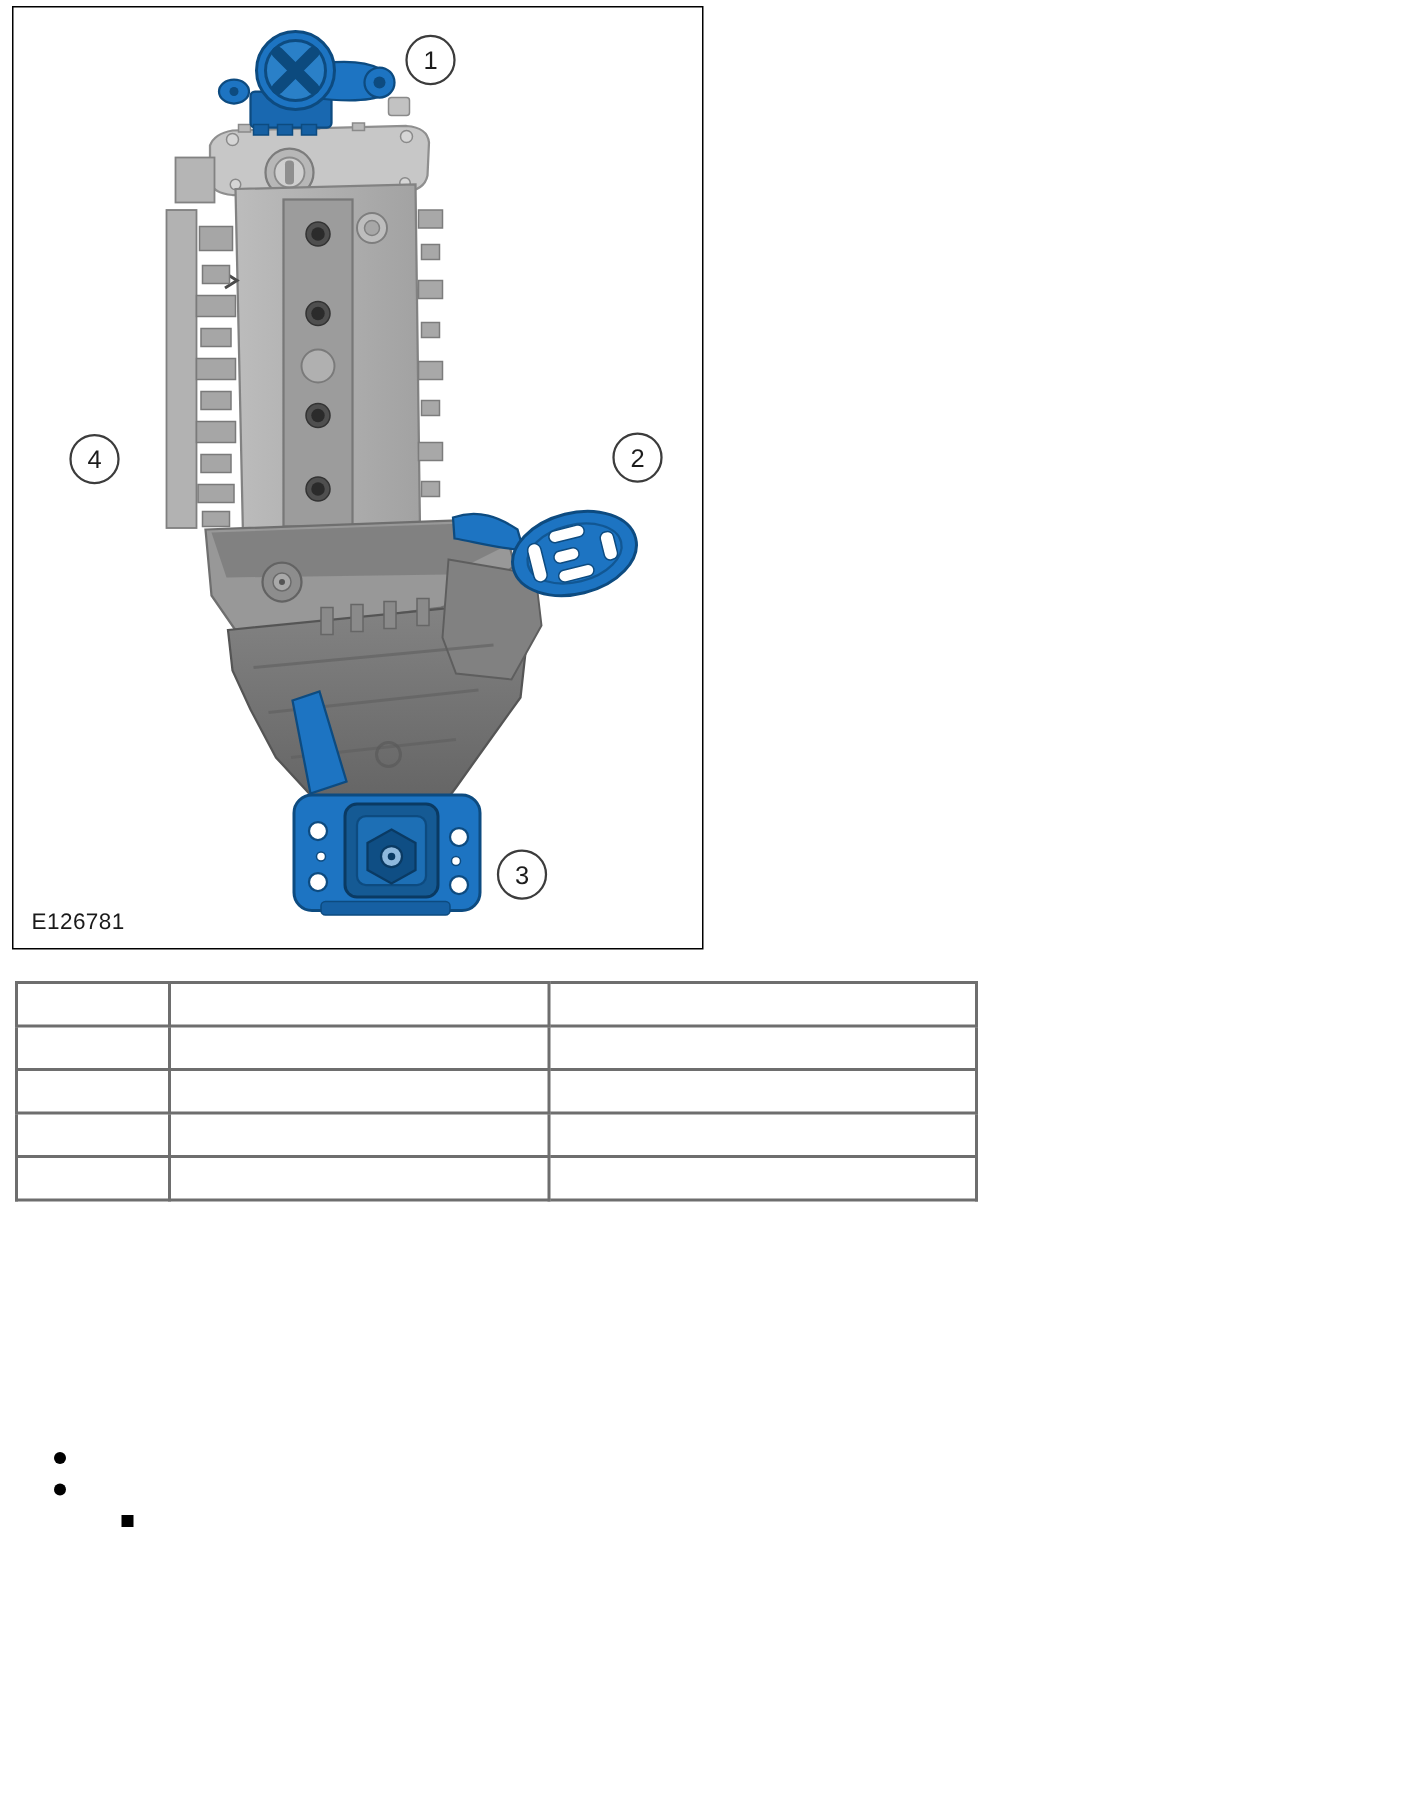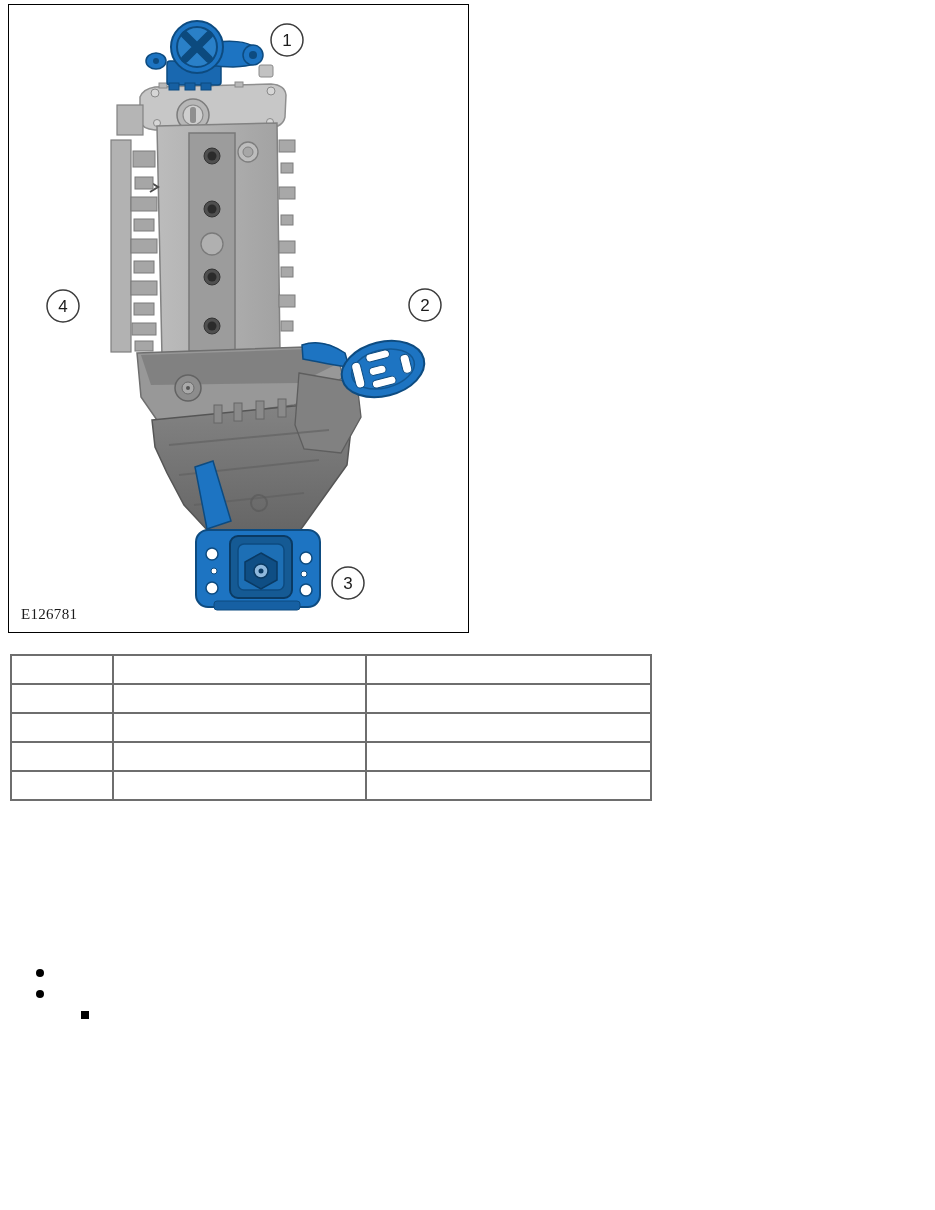--- a/index.html
+++ b/index.html
@@ -7,21 +7,21 @@
     width:935px; height:1210px; background:#ffffff; position:relative;
     font-family:"Liberation Sans", sans-serif; overflow:hidden;
   }
   .figure-box {
     position:absolute; left:8px; top:4px; width:461px; height:629px;
     border:1.5px solid #000; box-sizing:border-box; background:#fff;
   }
   .figure-box svg { display:block; }
   .figure-label {
     position:absolute; left:12px; bottom:9px;
-    font-size:15px; color:#1a1a1a; letter-spacing:.3px;font-family:Liberation Serif, serif;
+    font-size:15px; color:#1a1a1a; letter-spacing:.3px;
   }
   table.legend {
     position:absolute; left:10px; top:654px; width:640px;
     border-collapse:collapse; table-layout:fixed;
   }
   table.legend td {
     border:2px solid #6e6e6e; height:27px; padding:0 6px;
     font-size:13px; color:#1a1a1a; background:#fff;
   }
   .list-item { position:absolute; height:16px; }

